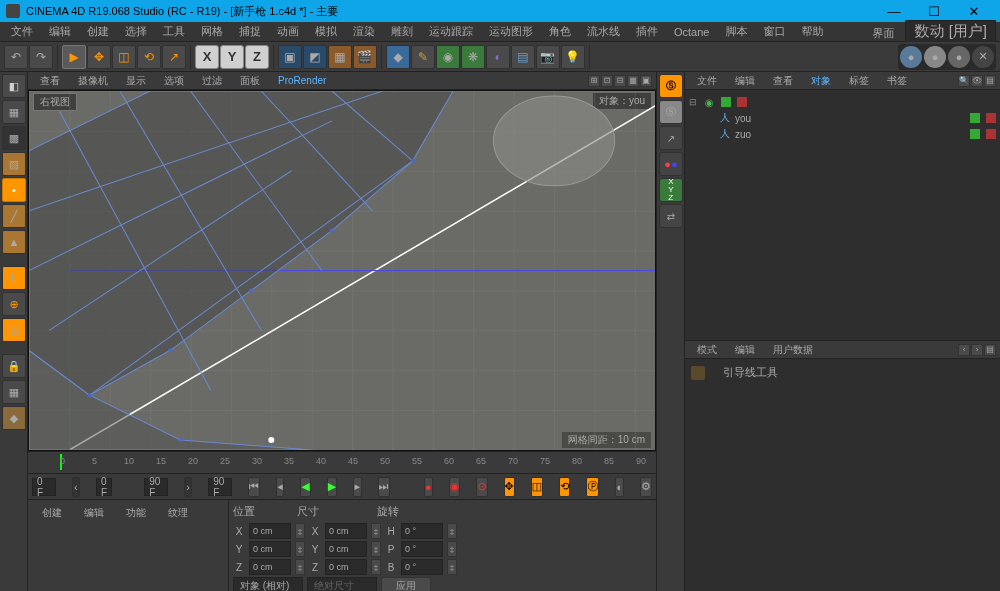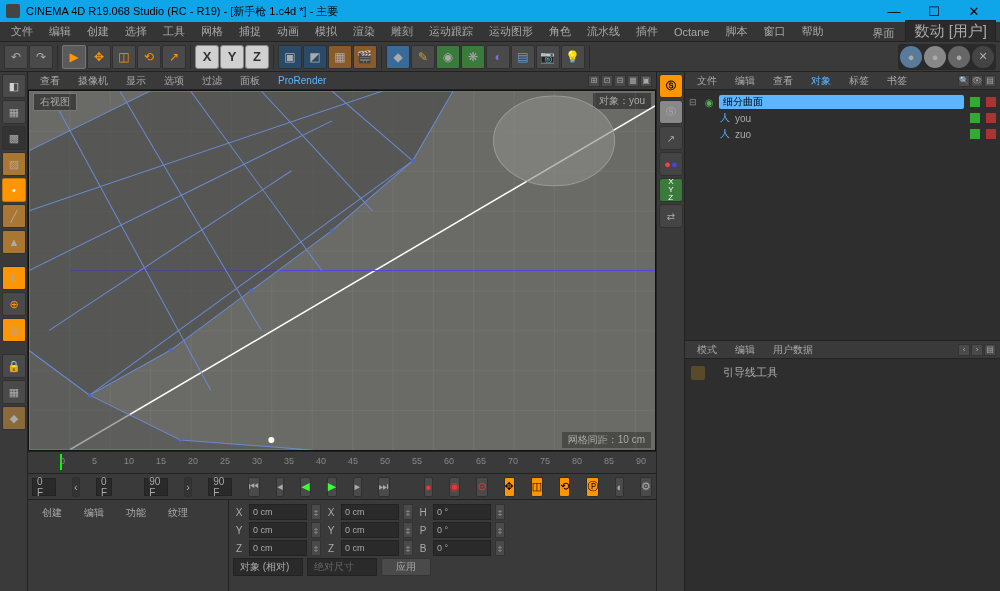--- a/index.html
+++ b/index.html
@@ -44,21 +44,21 @@
 .pbtn.pl{color:#3f3}
 .pbtn.cl{background:#333}
 .spacer{flex:1}
 .coordbar{height:92px;background:#3a3a3a;display:flex;border-top:1px solid #222}
 .cbl{width:200px;padding:4px;display:flex;flex-direction:column;gap:4px}
 .cbr{flex:1;padding:4px;border-left:1px solid #222}
 .cbtabs{display:flex;gap:2px;margin-bottom:4px}
 .cbtab{padding:2px 10px;font-size:10px;cursor:pointer}
 .crow{display:flex;gap:4px;margin-bottom:2px;align-items:center}
 .clbl{width:12px;font-size:10px;text-align:center}
-.cin{width:58px;height:16px;background:#2a2a2a;border:1px solid #222;font-size:9px;padding:0 3px;display:flex;align-items:center}
+.cin{width:42px;height:16px;background:#2a2a2a;border:1px solid #222;font-size:9px;padding:0 3px;display:flex;align-items:center}
 .cst{width:10px;height:16px;background:#4a4a4a;border:1px solid #333;font-size:8px;display:flex;align-items:center;justify-content:center}
 .csel{height:18px;background:#2a2a2a;border:1px solid #222;font-size:10px;padding:0 6px;display:flex;align-items:center;min-width:70px}
 .cbbtn{height:18px;background:#4a4a4a;border:1px solid #333;font-size:10px;padding:0 14px;display:flex;align-items:center;border-radius:2px}
 .rightcol{width:28px;background:#3a3a3a;display:flex;flex-direction:column;gap:2px;padding:2px;border-left:1px solid #222}
 .rbtn{width:24px;height:24px;border:1px solid #303030;border-radius:3px;display:flex;align-items:center;justify-content:center;cursor:pointer;font-size:10px}
 .rightpanel{width:316px;background:#3a3a3a;display:flex;flex-direction:column;border-left:1px solid #222}
 .objpanel{flex:1;display:flex;flex-direction:column;min-height:0;border-bottom:1px solid #222}
 .phdr{height:18px;background:#3a3a3a;display:flex;align-items:center;padding:0 4px;gap:2px;border-bottom:1px solid #222}
 .ptab{padding:1px 8px;font-size:10px;cursor:pointer}
 .ptab.on{color:#5eb5ff}
@@ -237,20 +237,25 @@
     <div class="coordbar">
       <div class="cbl">
         <div class="cbtabs" id="cbtabs-l">
             <span class="cbtab">创建</span>
             <span class="cbtab">编辑</span>
             <span class="cbtab">功能</span>
             <span class="cbtab">纹理</span>
           </div>
       </div>
       <div class="cbr">
+        <div class="cbtabs">
+          <div style="width:62px">位置</div>
+          <div style="width:78px">尺寸</div>
+          <div style="width:62px">旋转</div>
+        </div>
         <div id="coordrows">
             <div class="crow">
               <span class="clbl">X</span>
               <span class="cin">0 cm</span>
               <span class="cst">‡</span>
               <span class="clbl">X</span>
               <span class="cin">0 cm</span>
               <span class="cst">‡</span>
               <span class="clbl">H</span>
               <span class="cin">0 °</span>
@@ -307,21 +312,20 @@
         <div class="phdrmini">
           <div class="vpmb">🔍</div>
           <div class="vpmb">👁</div>
           <div class="vpmb">▤</div>
         </div>
       </div>
       <div class="tree" id="tree">
           <div class="trow" style="padding-left: 0px;">
             <span class="exp">⊟</span>
             <span class="oico" style="color:#4fb34f">◉</span>
-            <span class="onm sel">细分曲面</span>
             <span class="tag" style="background:#3a3"></span>
             <span class="tag" style="background:#a33"></span>
           </div>
           <div class="trow" style="padding-left: 16px;">
             <span class="exp"></span>
             <span class="oico" style="color:#5eb5ff">人</span>
             <span class="onm ">you</span>
             <span class="tag" style="background:#3a3"></span>
             <span class="tag" style="background:#a33"></span>
           </div>

